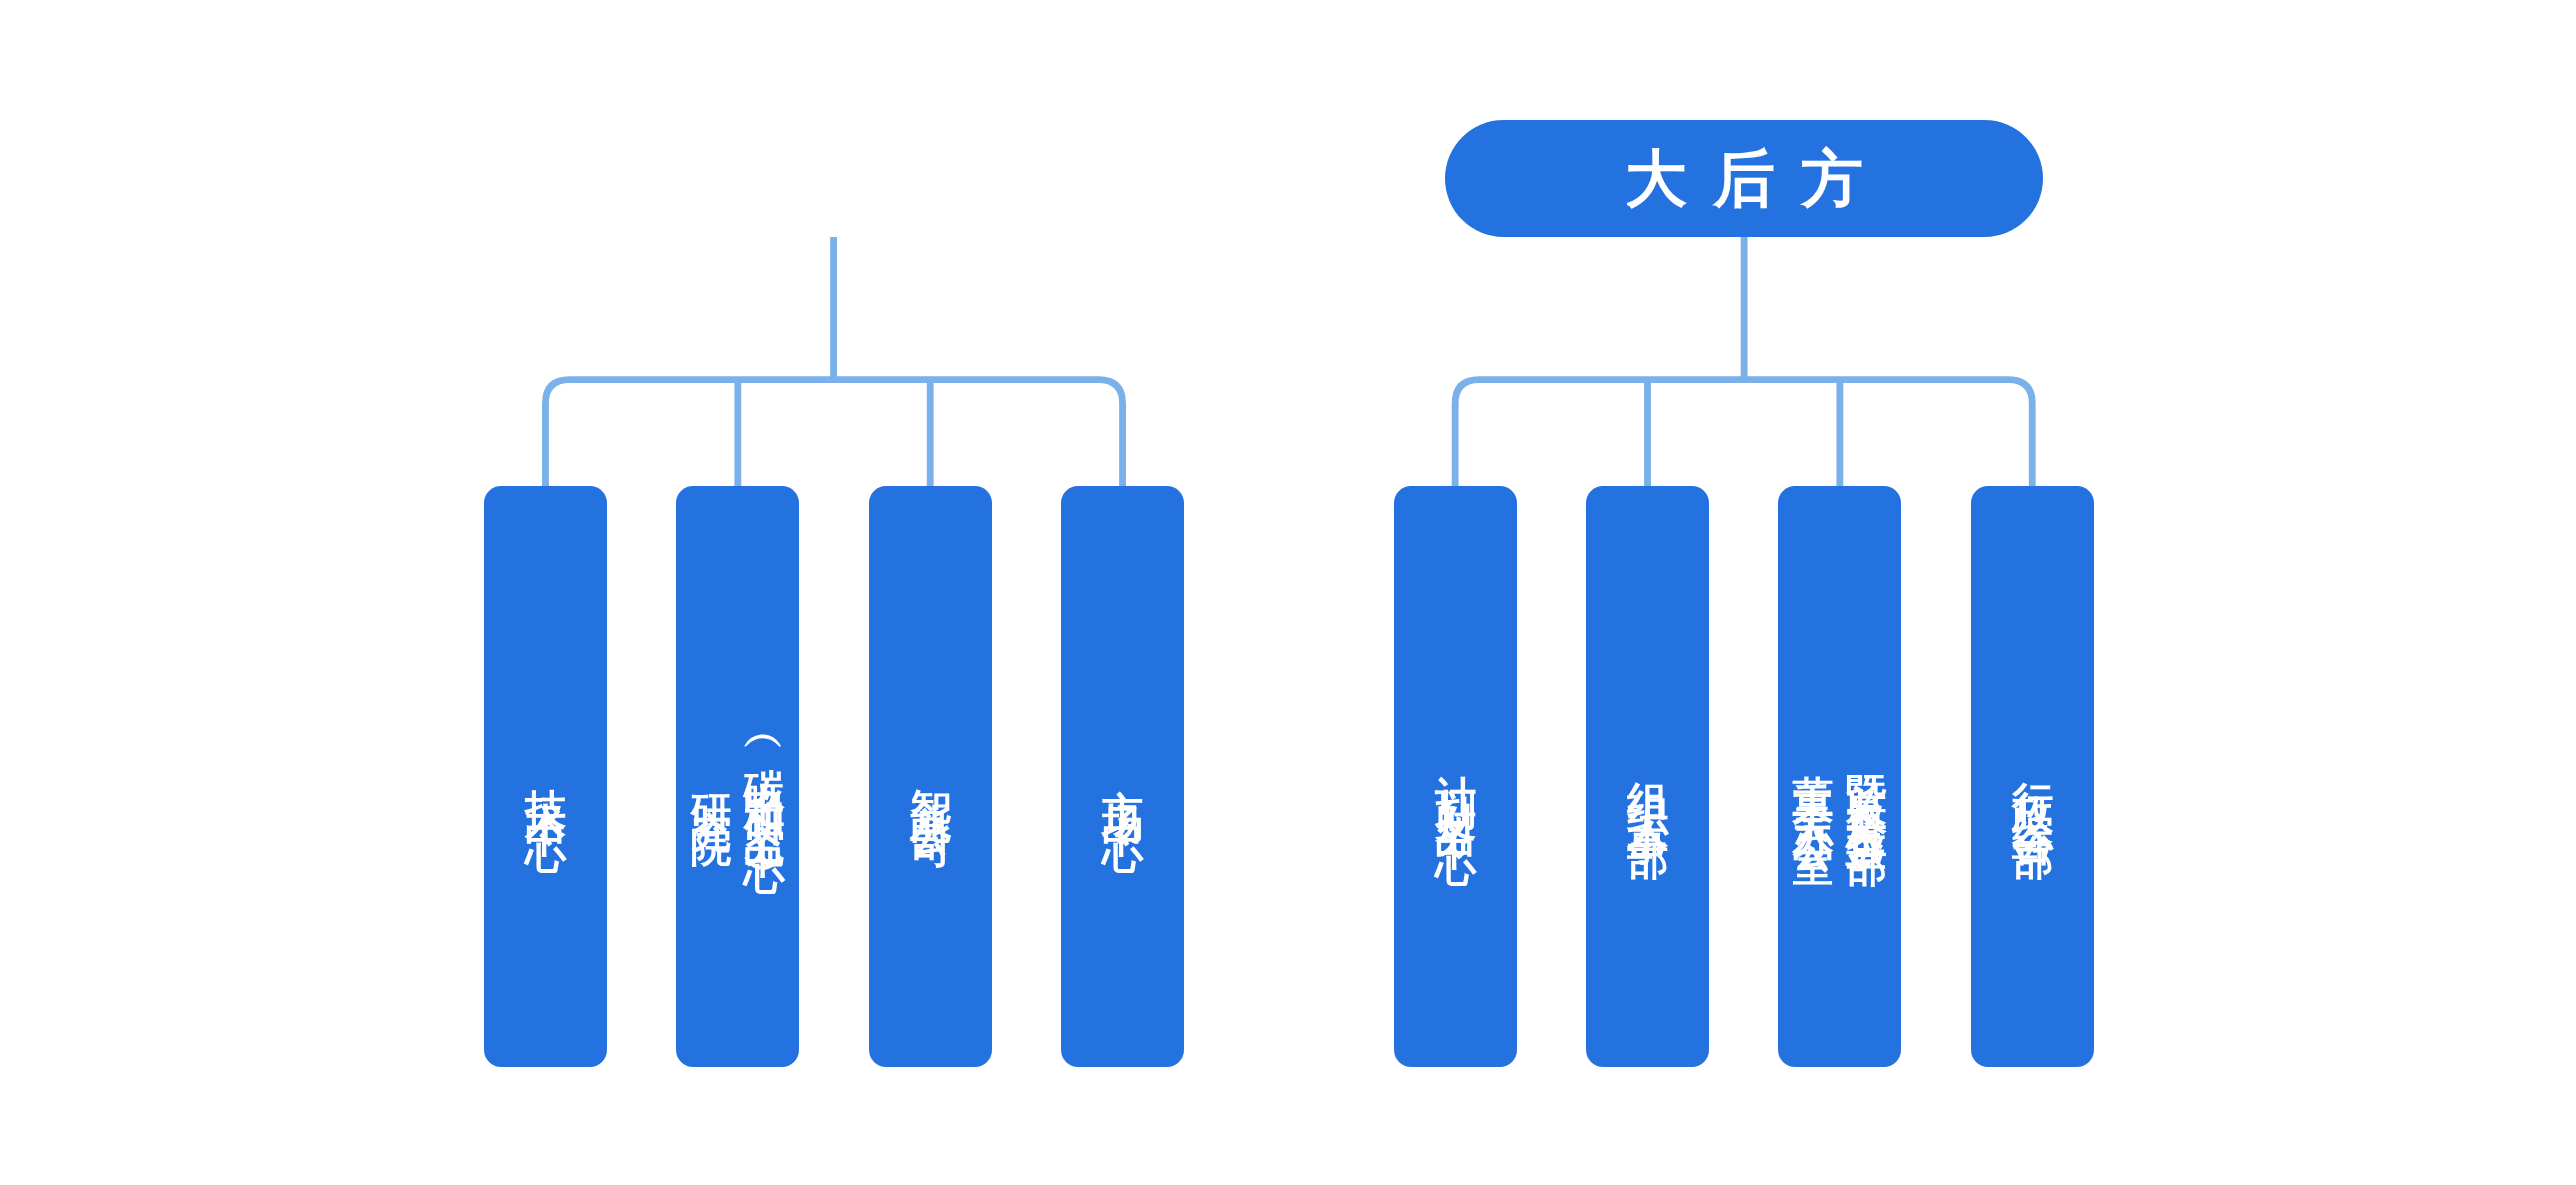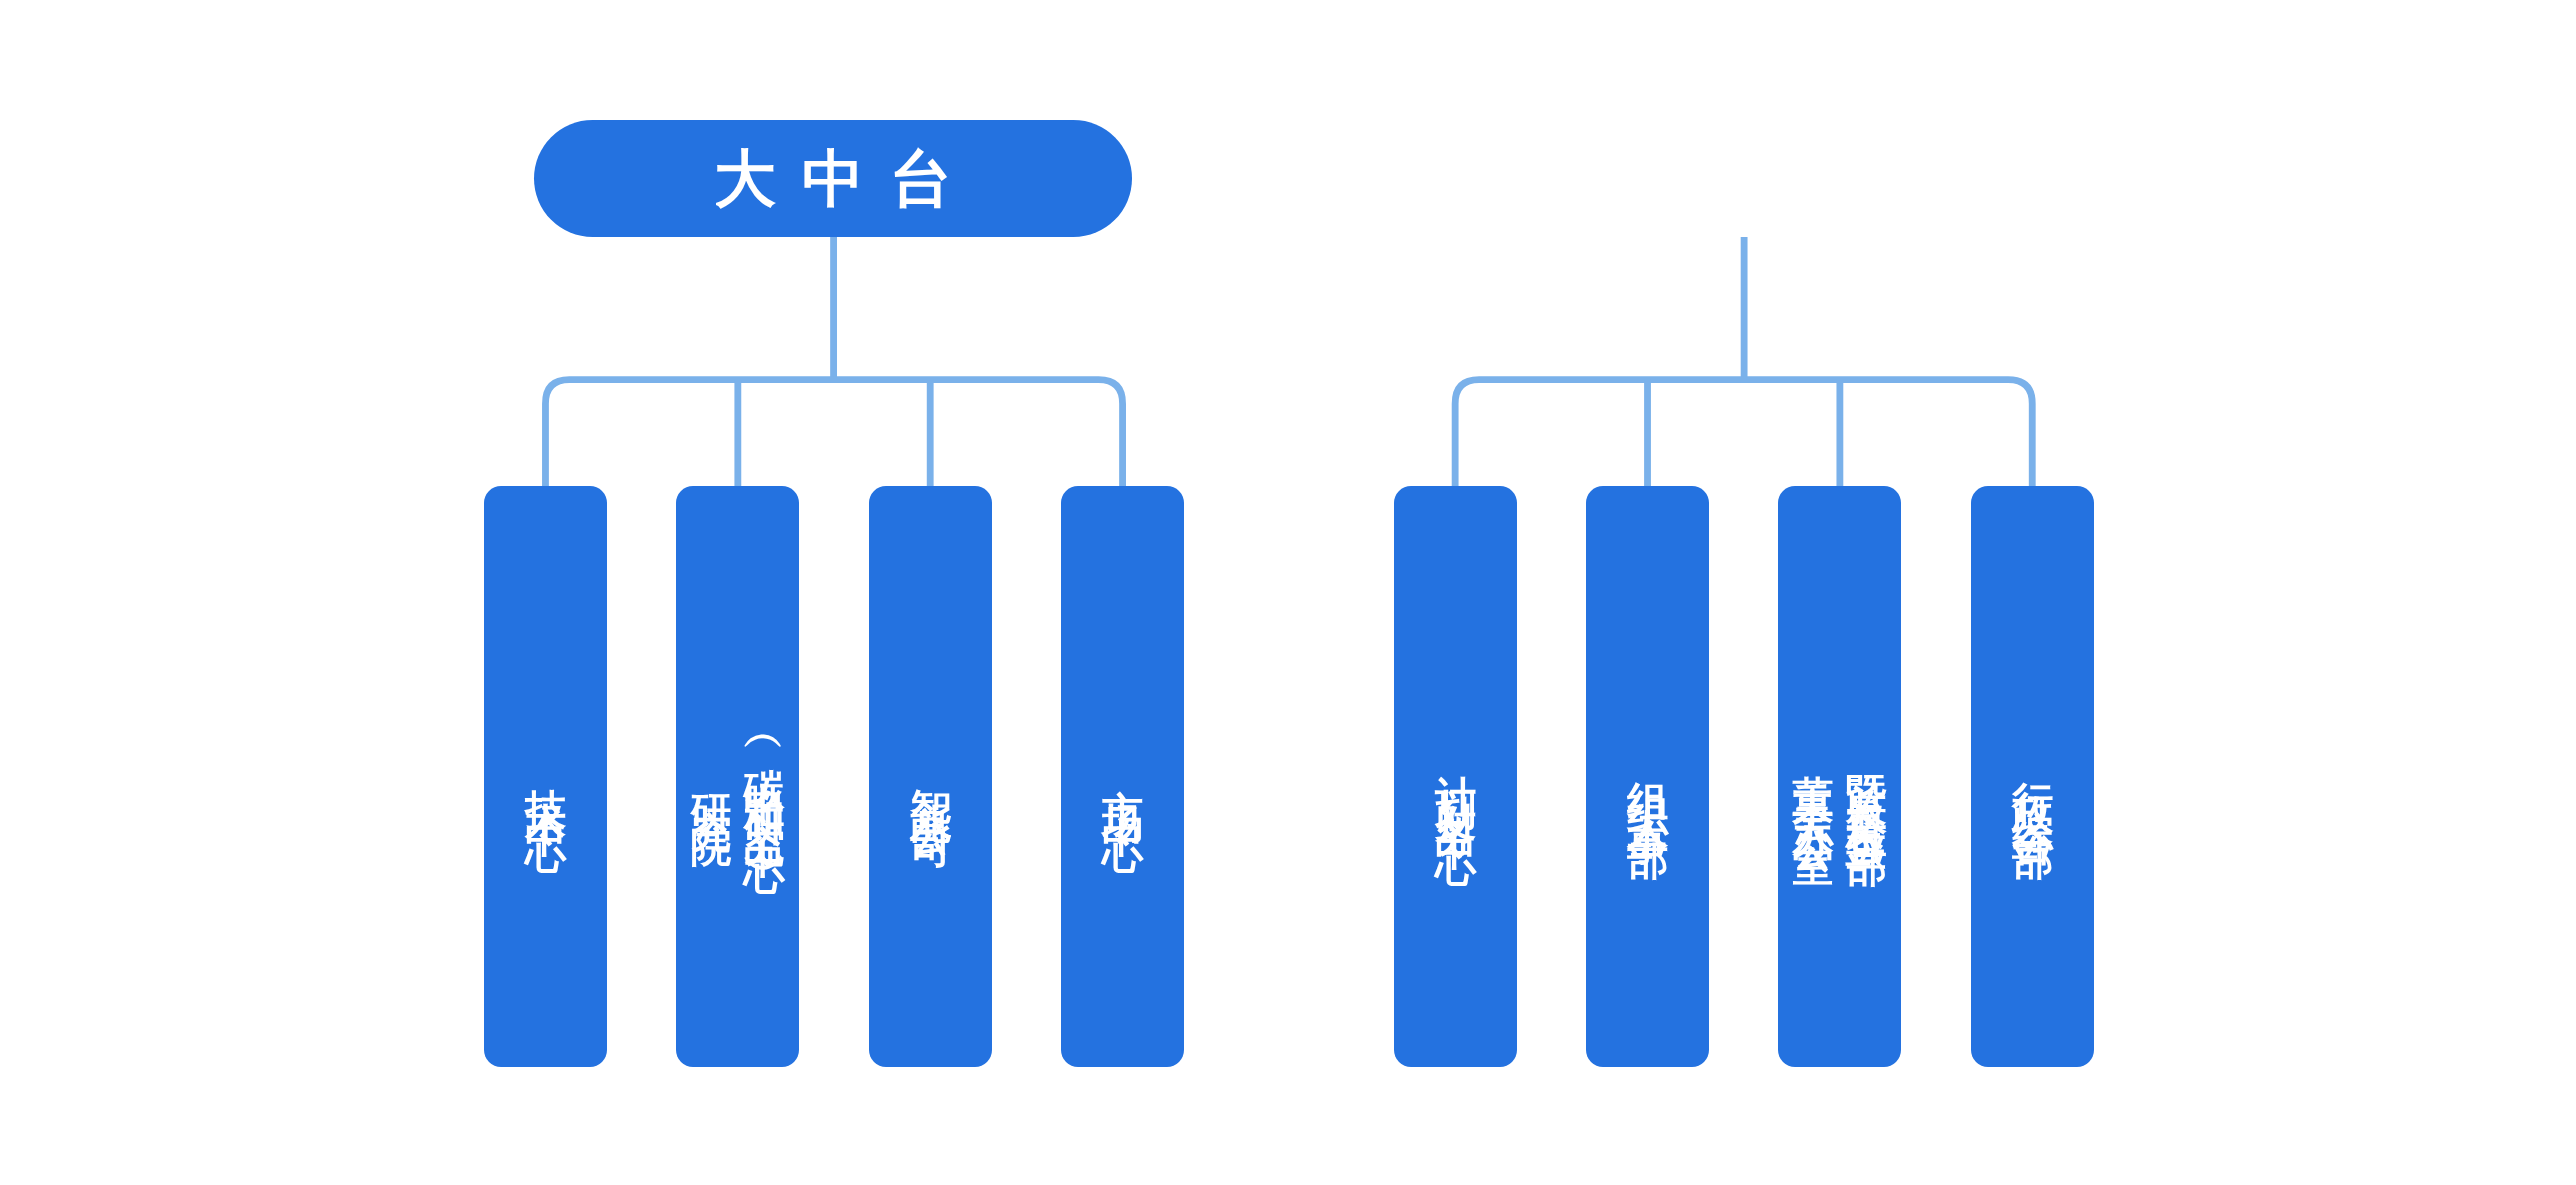--- a/index.html
+++ b/index.html
@@ -92,38 +92,38 @@
     <path d="M638 572 V472 Q638 444 666 444 H1285 Q1313 444 1313 472 V572"></path>
     <path d="M863 444 V572"></path>
     <path d="M1088 444 V572"></path>
 
     <path d="M2040 277 V448"></path>
     <path d="M1702 572 V472 Q1702 444 1730 444 H2349 Q2377 444 2377 472 V572"></path>
     <path d="M1927 444 V572"></path>
     <path d="M2152 444 V572"></path>
   </svg>
 
-  <div class="node root-node pos-root-1">
-    <span class="hlabel">大中台</span>
-  </div>
 
   <div class="node child-node pos-child-1">
     <span class="vlabel">技术中心</span>
   </div>
   <div class="node child-node pos-child-2">
     <span class="vlabel">研究院
 （碳中和研究中心）</span>
   </div>
   <div class="node child-node pos-child-3">
     <span class="vlabel">智能公司</span>
   </div>
   <div class="node child-node pos-child-4">
     <span class="vlabel">市场中心</span>
   </div>
 
+  <div class="node root-node pos-root-2">
+    <span class="hlabel">大后方</span>
+  </div>
 
   <div class="node child-node pos-child-5">
     <span class="vlabel">计划财务中心</span>
   </div>
   <div class="node child-node pos-child-6">
     <span class="vlabel">组织人事部</span>
   </div>
   <div class="node child-node pos-child-7">
     <span class="vlabel">董事会办公室
 暨监督检查部</span>

